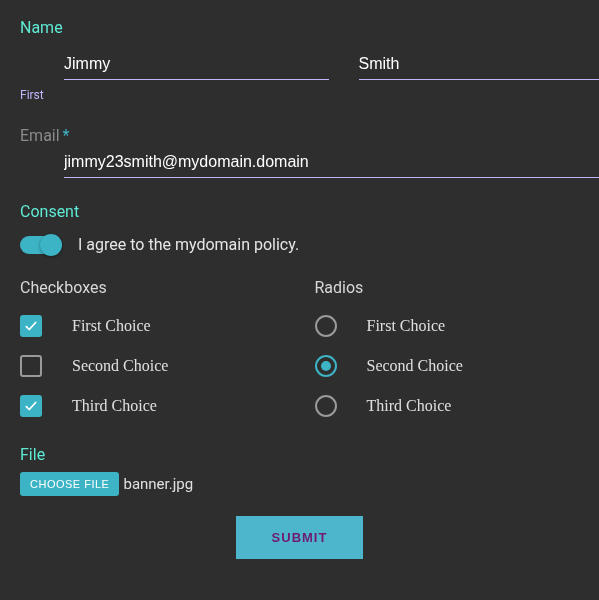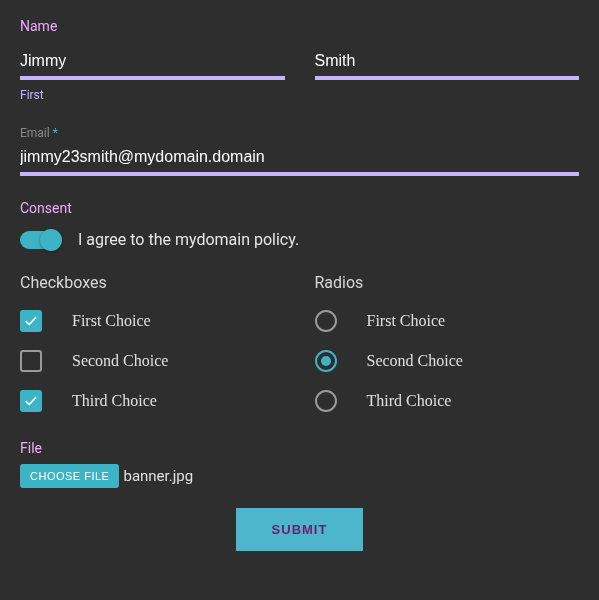--- a/index.html
+++ b/index.html
@@ -7,50 +7,51 @@
     background: #2e2e2e;
     color: #e6e6e6;
     font-family: -apple-system, BlinkMacSystemFont, "Segoe UI", Roboto, Helvetica, Arial, sans-serif;
     width: 599px;
     height: 600px;
     padding: 18px 20px 0 20px;
     font-size: 16px;
     overflow: hidden;
   }
   .section-label {
-    font-size: 14px;
-    color: #f0abfc;
+    font-size: 16px;
+    color: #5eead4;
     margin-bottom: 14px;
   }
   .row {
     display: flex;
     gap: 30px;
   }
   .col {
     flex: 1;
     min-width: 0;
   }
   .text-input {
     width: 100%;
     background: transparent;
     border: none;
-    border-bottom: 4px solid #c4b5fd;
+    border-bottom: 1px solid #c4b5fd;
     color: #fff;
     font-size: 16px;
     padding: 4px 0 6px 0;
     outline: none;
+    margin-left: 44px;
   }
   .sublabel {
     font-size: 12px;
     color: #c4b5fd;
     margin-top: 8px;
   }
   .field-block { margin-bottom: 24px; }
   .small-label {
-    font-size: 12px;
+    font-size: 16px;
     color: #8a8a8a;
     margin-bottom: 4px;
   }
   .asterisk { color: #3db4c6; margin-left: 3px; }
 
   
   .toggle-row { display: flex; align-items: center; gap: 18px; margin-top: 4px; }
   .toggle {
     width: 40px;
     height: 18px;

